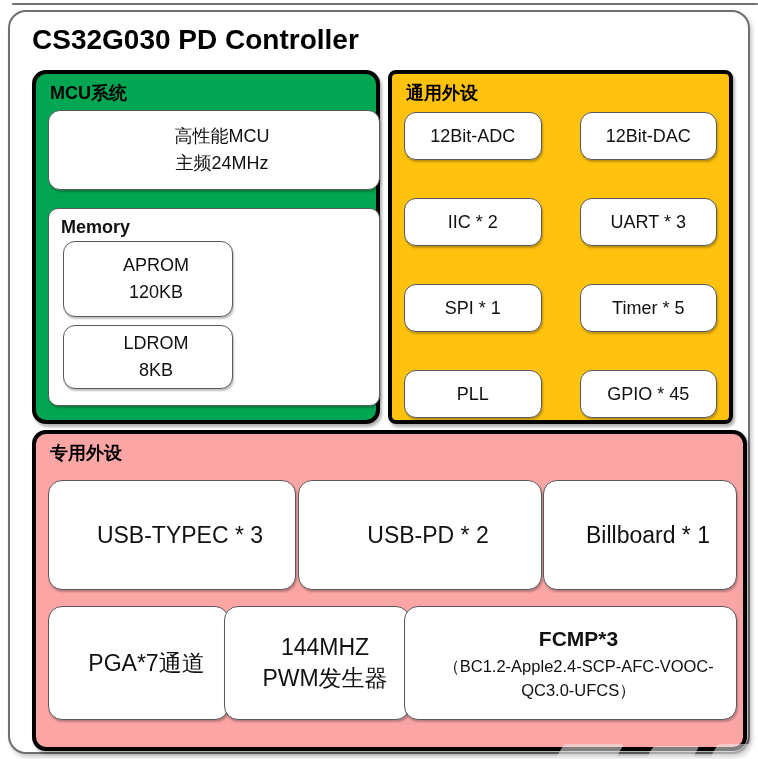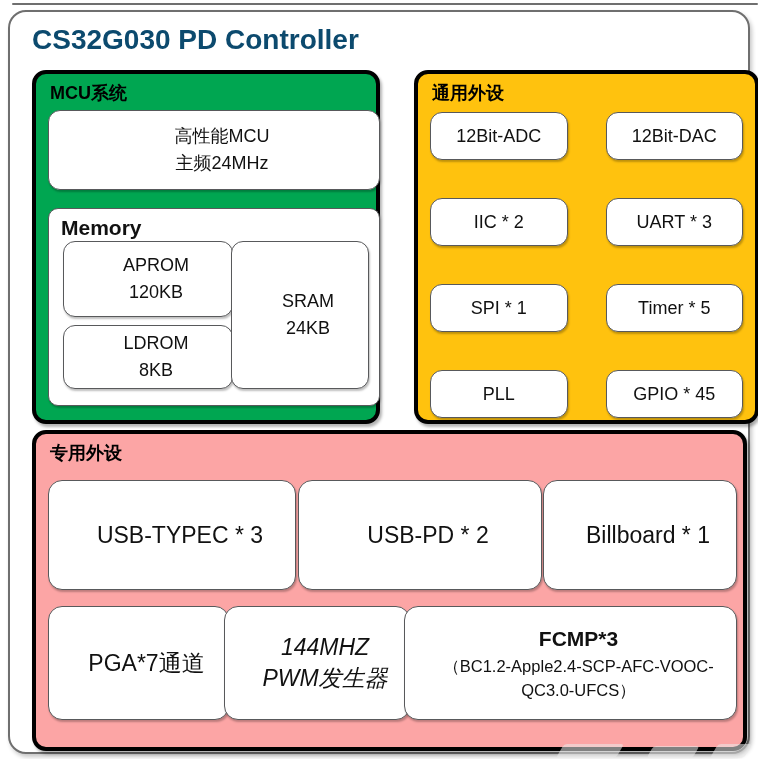--- a/index.html
+++ b/index.html
@@ -12,44 +12,44 @@
     position:absolute;left:12px;top:3px;width:746px;height:2px;
     background:#6f6f6f;border-radius:1px;
   }
   .frame{
     position:absolute;left:8px;top:10px;width:738px;height:740px;
     background:#ffffff;border:2px solid #6f6f6f;border-radius:18px;
     box-shadow:2px 3px 4px rgba(0,0,0,0.22);
   }
   .title{
     position:absolute;left:22px;top:12px;
-    font-size:28px;font-weight:bold;letter-spacing:0px;color:#0c4a6e;
+    font-size:28px;font-weight:bold;letter-spacing:0px;color:#000000;
   }
   .panel{
     position:absolute;border:4px solid #000000;border-radius:14px;
     box-shadow:2px 3px 3px rgba(0,0,0,0.30);
   }
   .panel-header{
     position:absolute;left:14px;top:7px;
     font-size:18px;font-weight:bold;color:#000;
   }
   .panel.green{left:22px;top:58px;width:340px;height:346px;background:#00A651;}
-  .panel.yellow{left:404px;top:58px;width:337px;height:346px;background:#FFC20E;}
+  .panel.yellow{left:378px;top:58px;width:337px;height:346px;background:#FFC20E;border-radius:8px;}
   .panel.pink{left:22px;top:418px;width:707px;height:313px;background:#fca5a5;}
   .wbox{
     position:absolute;background:#ffffff;border:1.5px solid #58595b;
     border-radius:12px;box-shadow:1px 2px 2px rgba(0,0,0,0.25);
     display:flex;flex-direction:column;align-items:center;justify-content:center;
     text-align:center;font-size:18px;line-height:27px;color:#111;padding-left:16px;
   }
   
   .cpu-box{left:12px;top:36px;width:314px;height:78px;}
   .memory-box{left:12px;top:134px;width:314px;height:196px;border-radius:10px;
     display:block;}
-  .mem-header{position:absolute;left:12px;top:5px;font-size:21px;font-weight:bold;}
+  .mem-header{position:absolute;left:12px;top:5px;font-size:18px;font-weight:bold;}
   .aprom-box{left:14px;top:32px;width:152px;height:74px;}
   .ldrom-box{left:14px;top:116px;width:152px;height:62px;}
   .sram-box{left:182px;top:32px;width:120px;height:146px;}
   
   .gen-grid{
     position:absolute;left:12px;top:38px;width:313px;height:296px;
     display:grid;grid-template-columns:1fr 1fr;grid-auto-rows:48px;
     column-gap:13px;row-gap:14px;gap:38px;
   }
   .gen-cell{
@@ -57,21 +57,21 @@
     box-shadow:1px 2px 2px rgba(0,0,0,0.25);
     display:flex;align-items:center;justify-content:center;
     font-size:18px;color:#111;
   }
   
   .pink .wbox{border-radius:14px;font-size:23px;line-height:31px;}
   .usb-typec-box{left:12px;top:46px;width:230px;height:108px;}
   .usb-pd-box{left:262px;top:46px;width:226px;height:108px;}
   .billboard-box{left:507px;top:46px;width:176px;height:108px;}
   .pga-box{left:12px;top:172px;width:163px;height:112px;}
-  .pwm-box{left:188px;top:172px;width:168px;height:112px;font-style:italic;}
+  .pwm-box{left:188px;top:172px;width:168px;height:112px;}
   .fcmp-box{left:368px;top:172px;width:315px;height:112px;}
   .fcmp-title{font-size:21px;line-height:30px;font-weight:bold;}
   .fcmp-sub{font-size:16.5px;line-height:24px;font-weight:normal;}
   
   .wm{position:absolute;background:#ebebeb;opacity:0.55;transform:skewX(-30deg);border-radius:3px;}
   .wm1{left:560px;top:744px;width:60px;height:14px;}
   .wm2{left:650px;top:746px;width:46px;height:12px;}
   .wm3{left:714px;top:744px;width:34px;height:14px;}
 </style>
 </head>
@@ -97,24 +97,20 @@
       <div class="wbox aprom-box">
         <div>APROM</div>
         <div>120KB</div>
       </div>
 
       <div class="wbox ldrom-box">
         <div>LDROM</div>
         <div>8KB</div>
       </div>
 
-      <div class="wbox sram-box">
-        <div>SRAM</div>
-        <div>24KB</div>
-      </div>
     </div>
   </section>
 
   <section class="panel yellow">
     <div class="panel-header">通用外设</div>
     <div class="gen-grid">
       <div class="gen-cell">12Bit-ADC</div>
       <div class="gen-cell">12Bit-DAC</div>
       <div class="gen-cell">IIC * 2</div>
       <div class="gen-cell">UART * 3</div>

